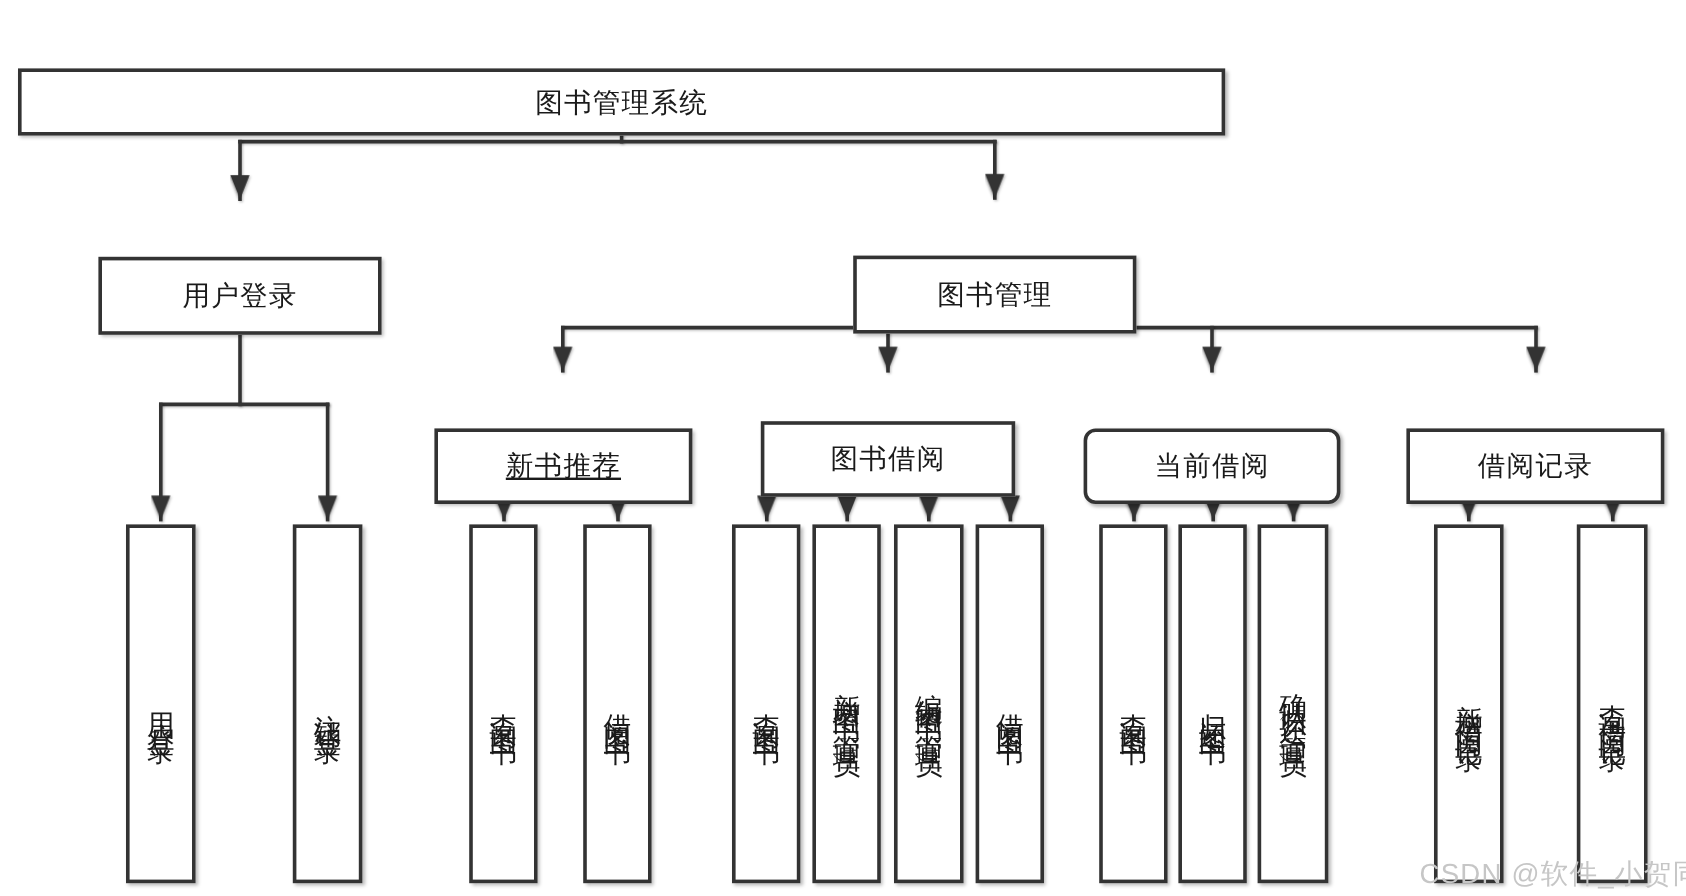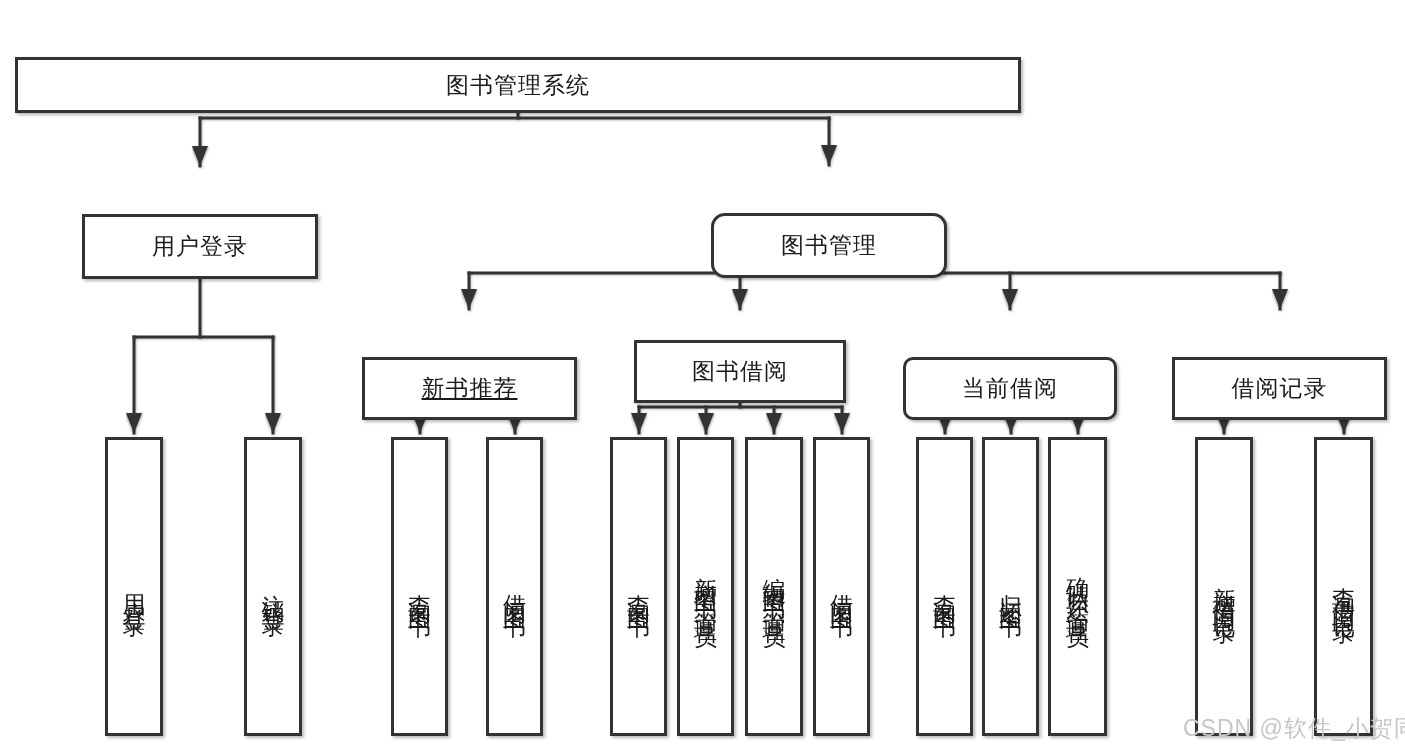--- a/index.html
+++ b/index.html
@@ -115,24 +115,24 @@
       <path d="M1280,376 V407"></path>
       <path d="M1224,407 H1344"></path>
       <path d="M1224,407 V433" marker-end="url(#ah)"></path>
       <path d="M1344,407 V433" marker-end="url(#ah)"></path>
     </g>
   </svg>
 
   <div class="hbox" style="left:15px; top:13px; width:1006px; height:56px;">图书管理系统</div>
 
   <div class="hbox" style="left:82px; top:170px; width:236px; height:65px;">用户登录</div>
-  <div class="hbox" style="left:711px; top:169px; width:236px; height:65px;border-radius:14px;">图书管理</div>
+  <div class="hbox" style="left:711px; top:169px; width:236px; height:65px;">图书管理</div>
 
   <div class="hbox" style="left:362px; top:313px; width:215px; height:63px;text-decoration:underline;">新书推荐</div>
-  <div class="hbox" style="left:634px; top:296px; width:212px; height:63px;">图书借阅</div>
+  <div class="hbox" style="left:634px; top:307px; width:212px; height:63px;">图书借阅</div>
   <div class="hbox" style="left:903px; top:313px; width:214px; height:63px;border-radius:10px;">当前借阅</div>
   <div class="hbox" style="left:1172px; top:313px; width:215px; height:63px;">借阅记录</div>
 
   <div class="vbox" style="left:105px;">
     <span>用户登录</span>
   </div>
   <div class="vbox" style="left:244px;">
     <span>注销登录</span>
   </div>
 

